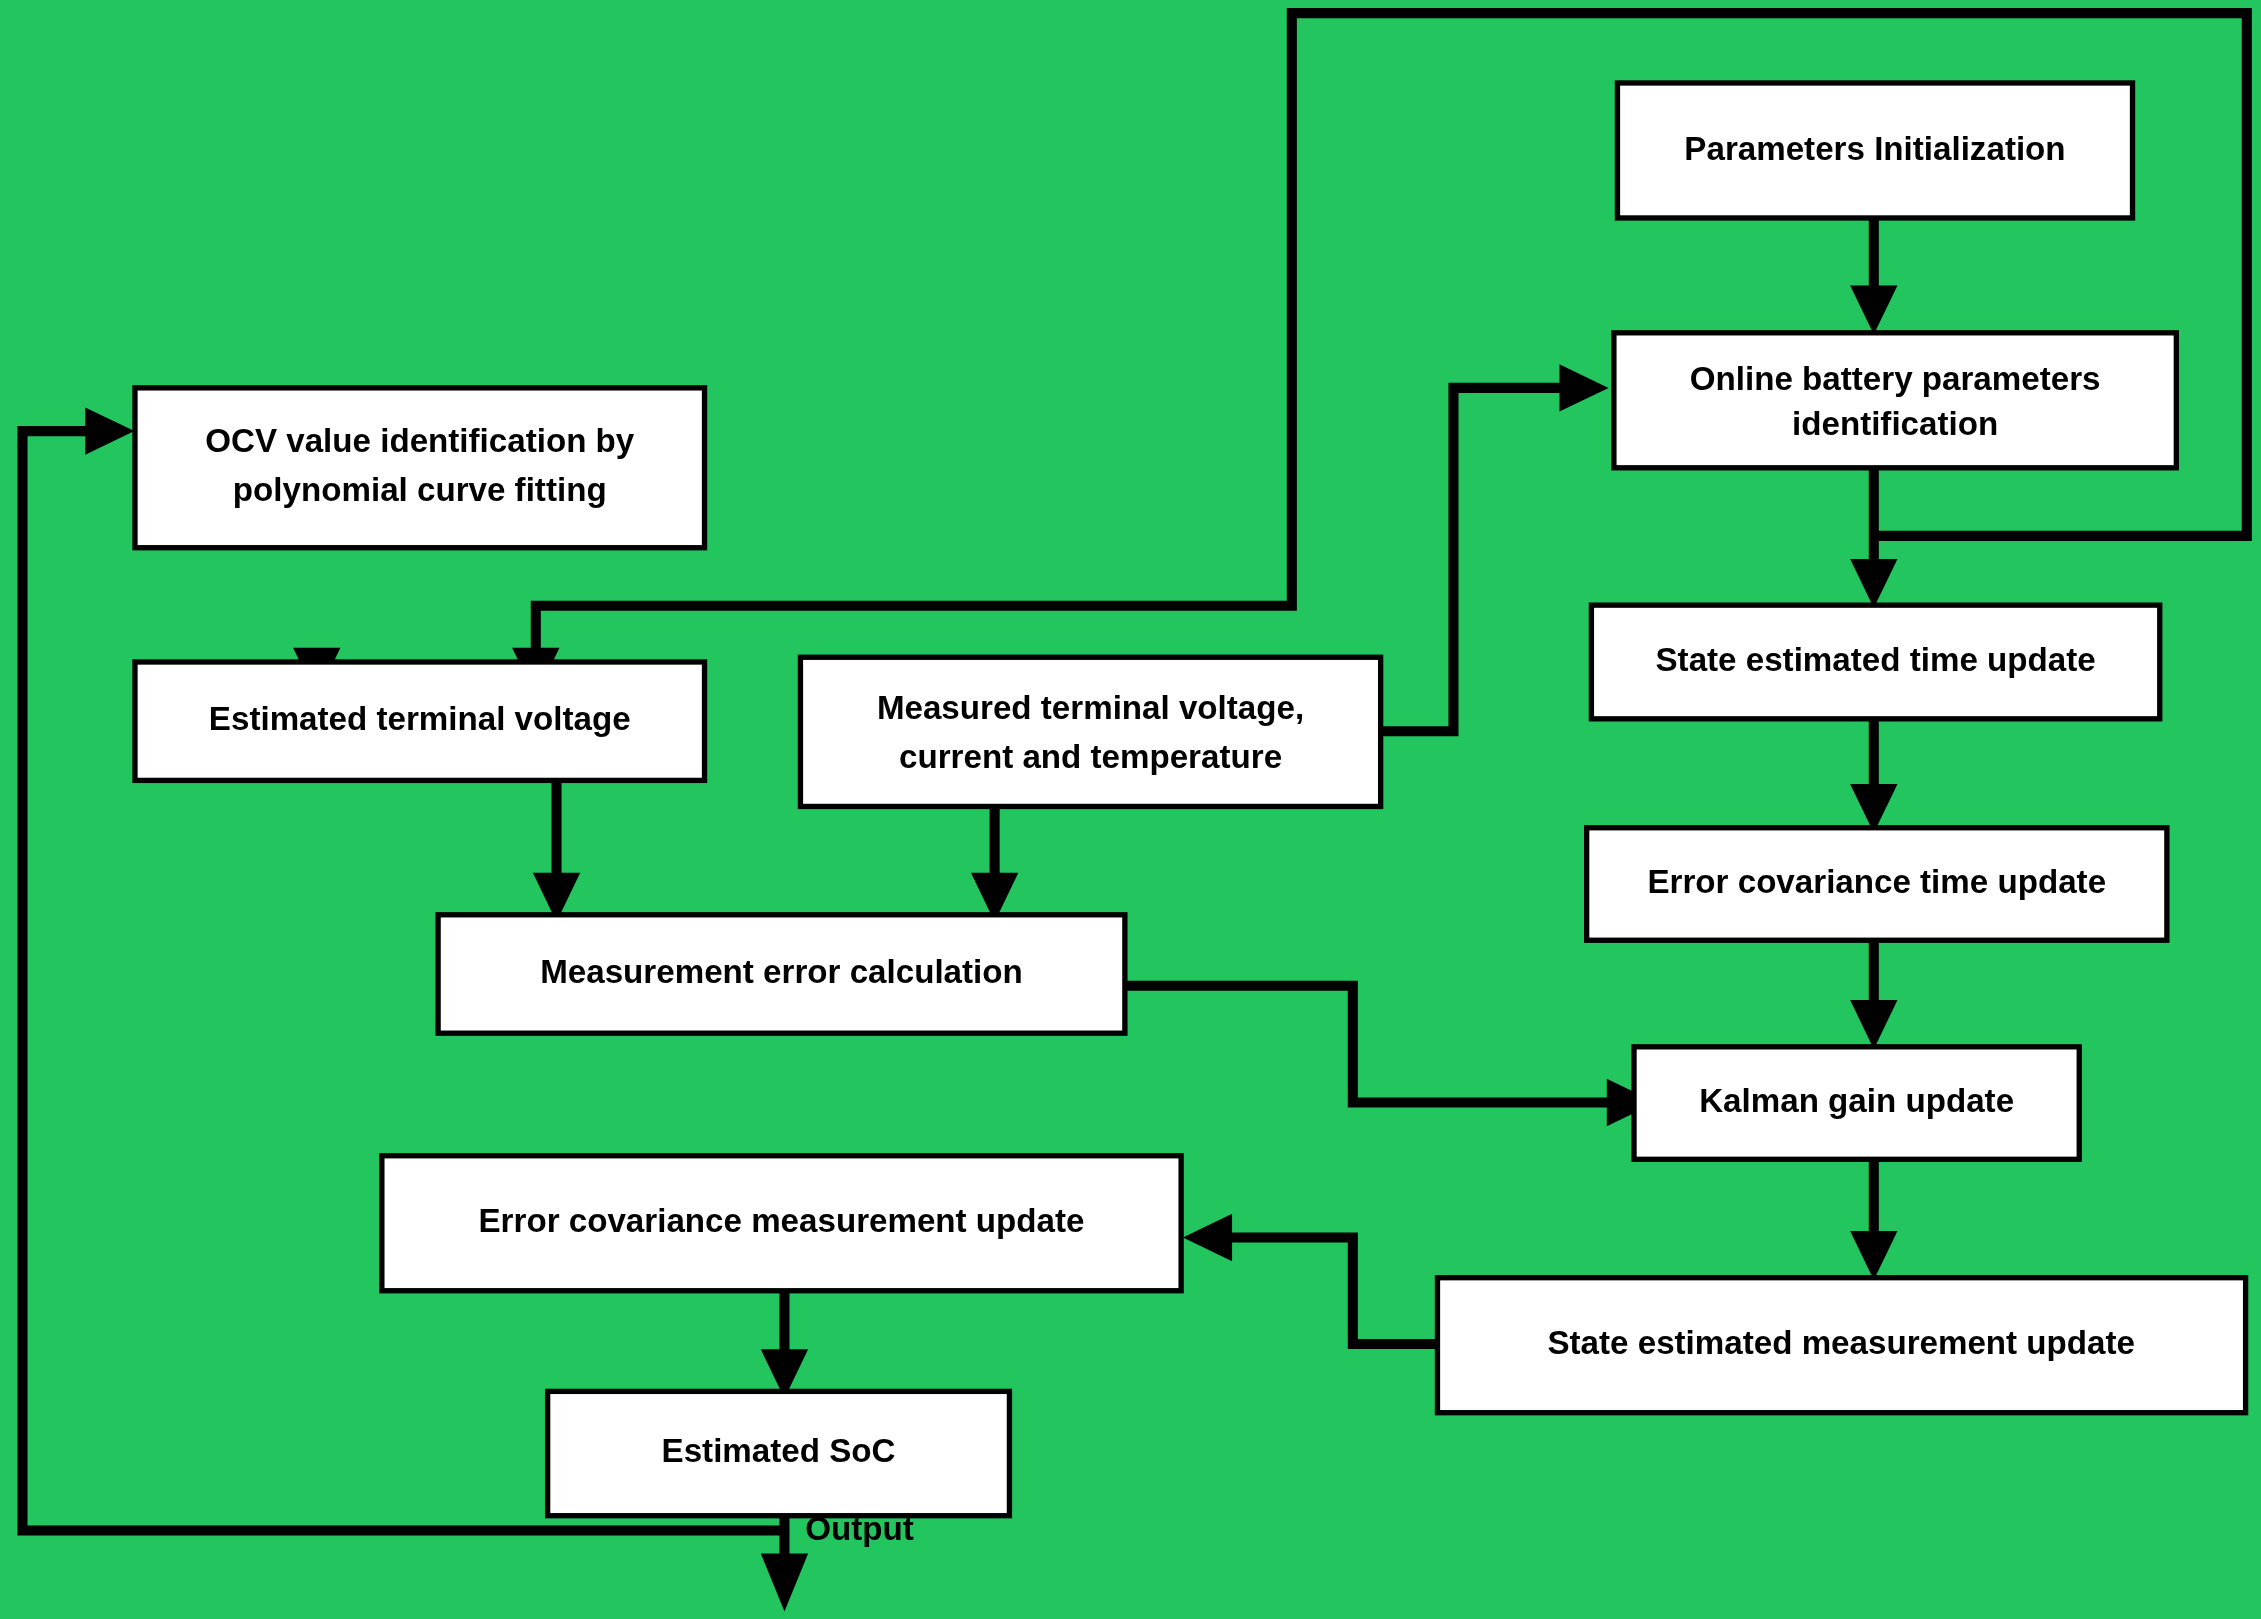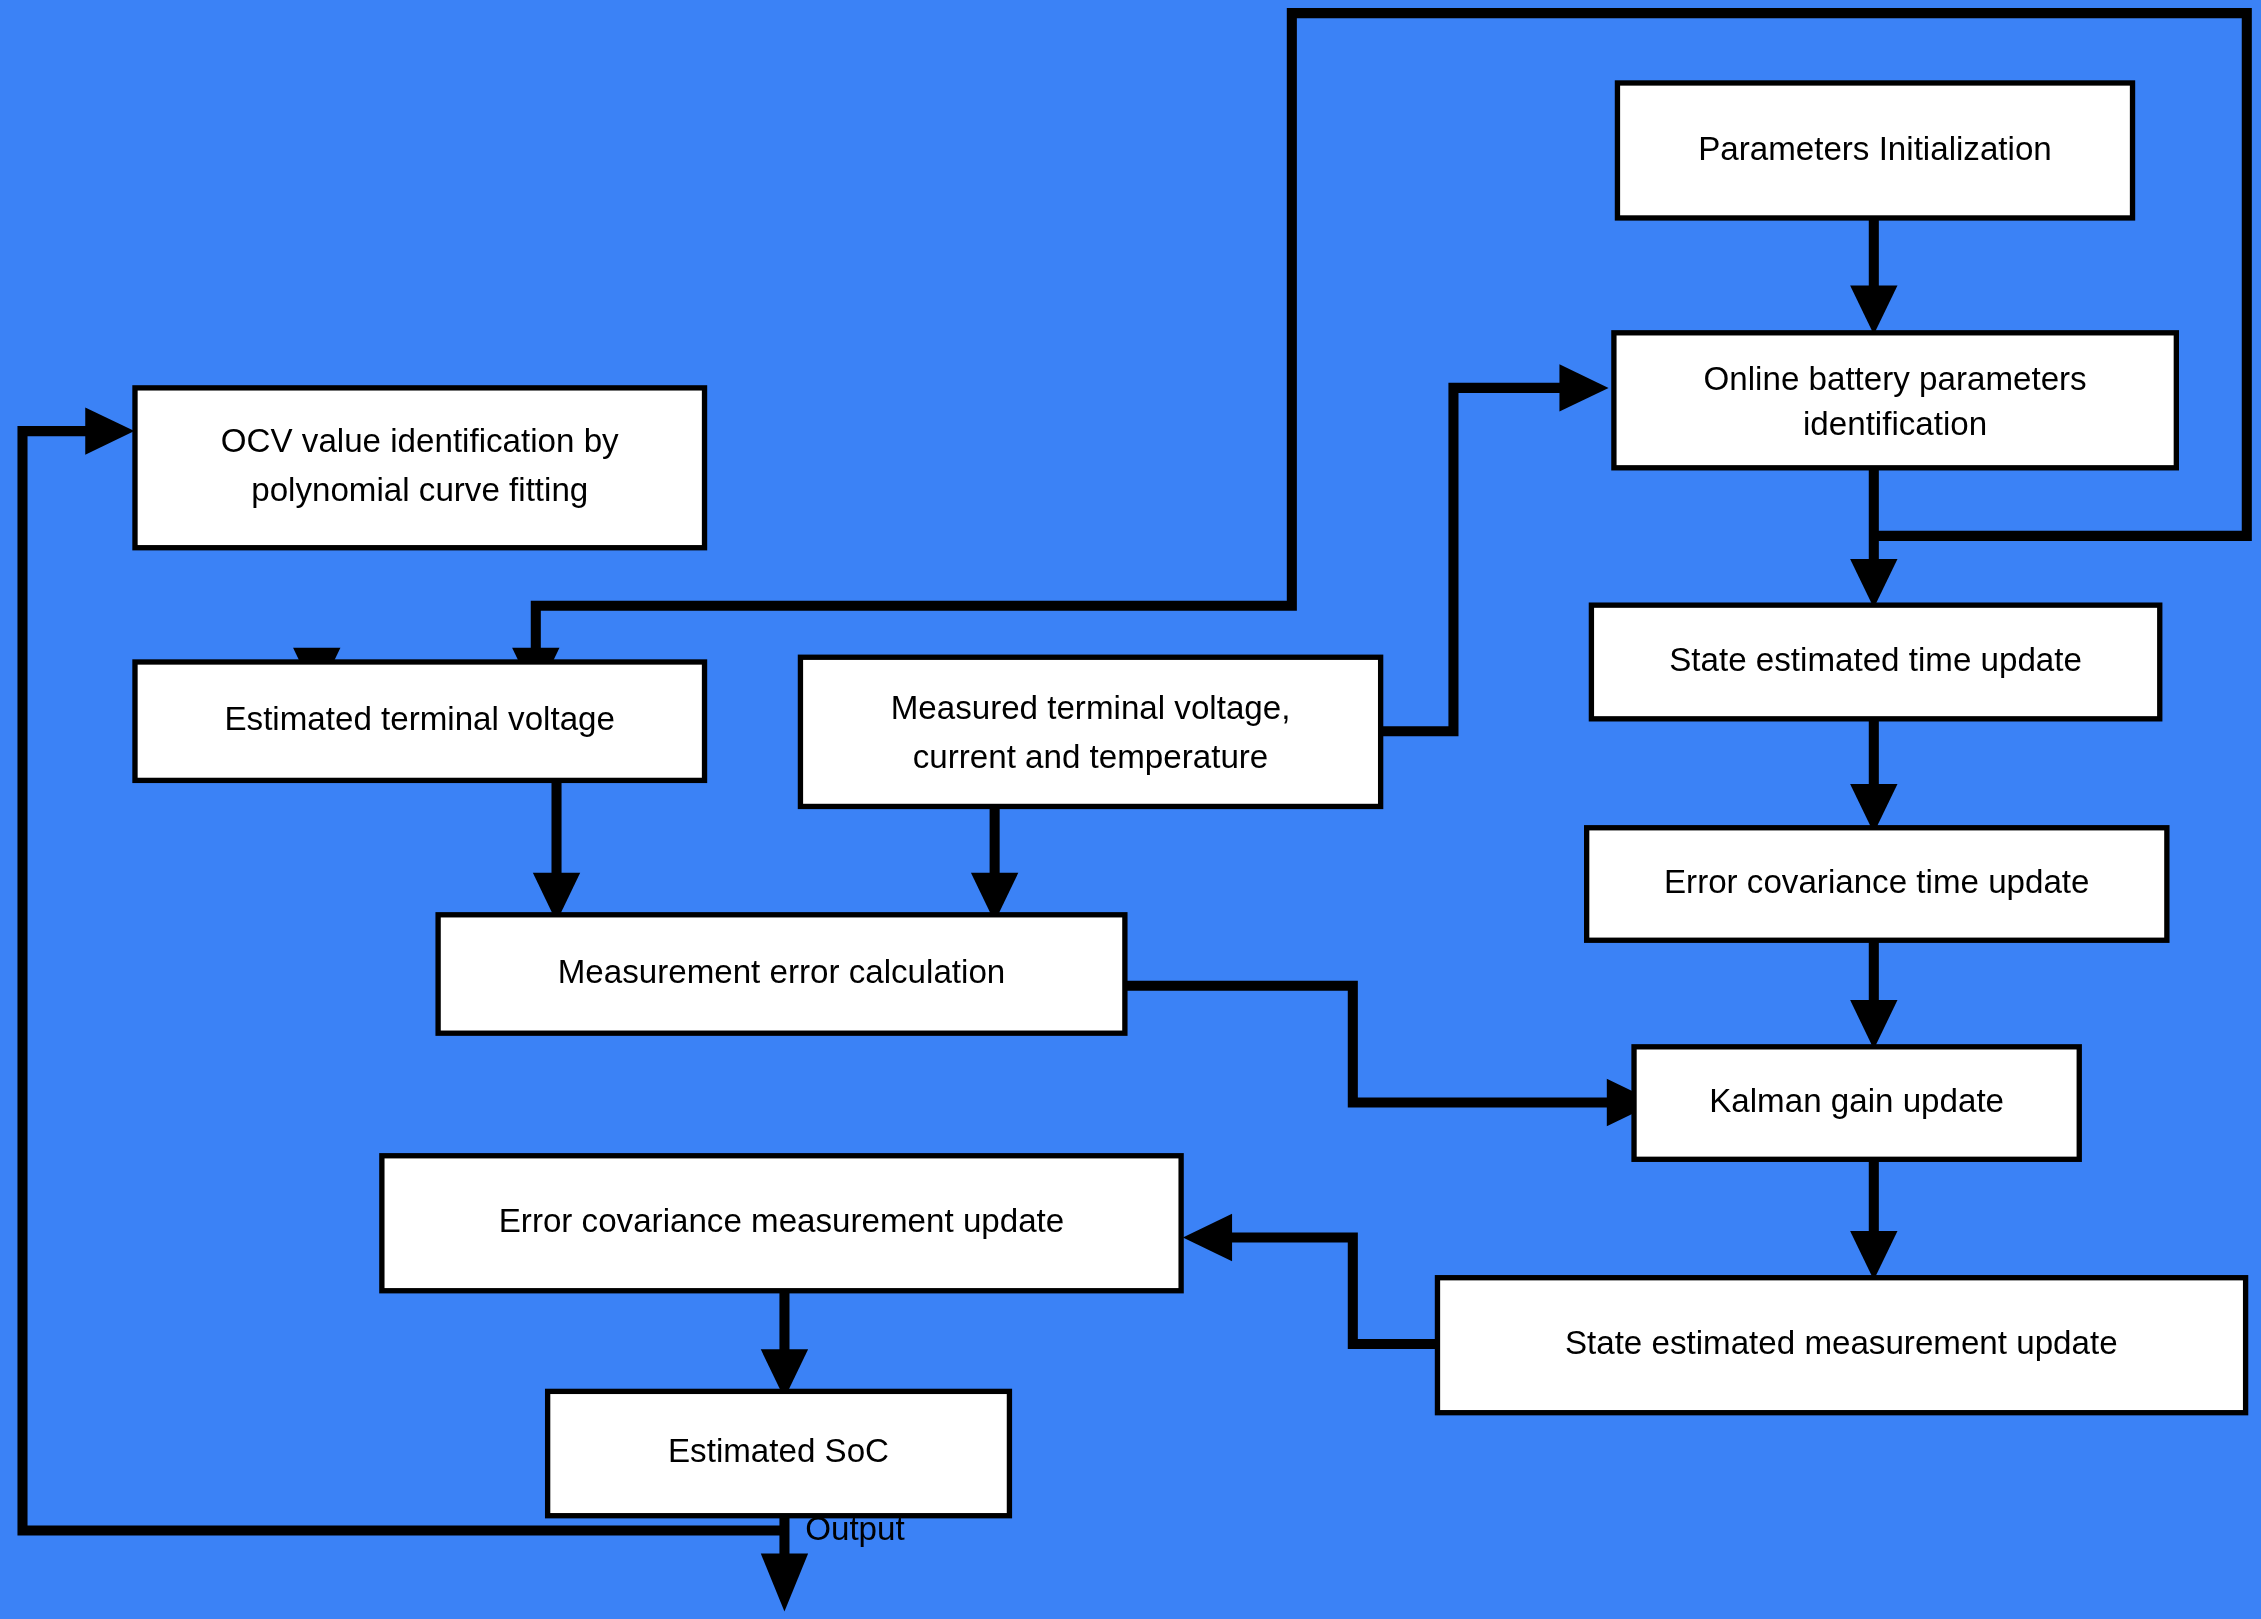--- a/index.html
+++ b/index.html
@@ -4,22 +4,23 @@
 <style>
   html, body {
     margin: 0;
     padding: 0;
     background: #ffffff;
   }
   #diagram-root {
     position: relative;
     width: 2261px;
     height: 1620px;
-    background: #3b82f6;
+    background: #22c55e;
     font-family: "Liberation Sans", sans-serif;
+    font-weight: bold;
   }
   svg.flow {
     position: absolute;
     top: 0; left: 0;
     width: 2261px;
     height: 1620px;
     display: block;
   }
   .node-rect {
     fill: #ffffff;

